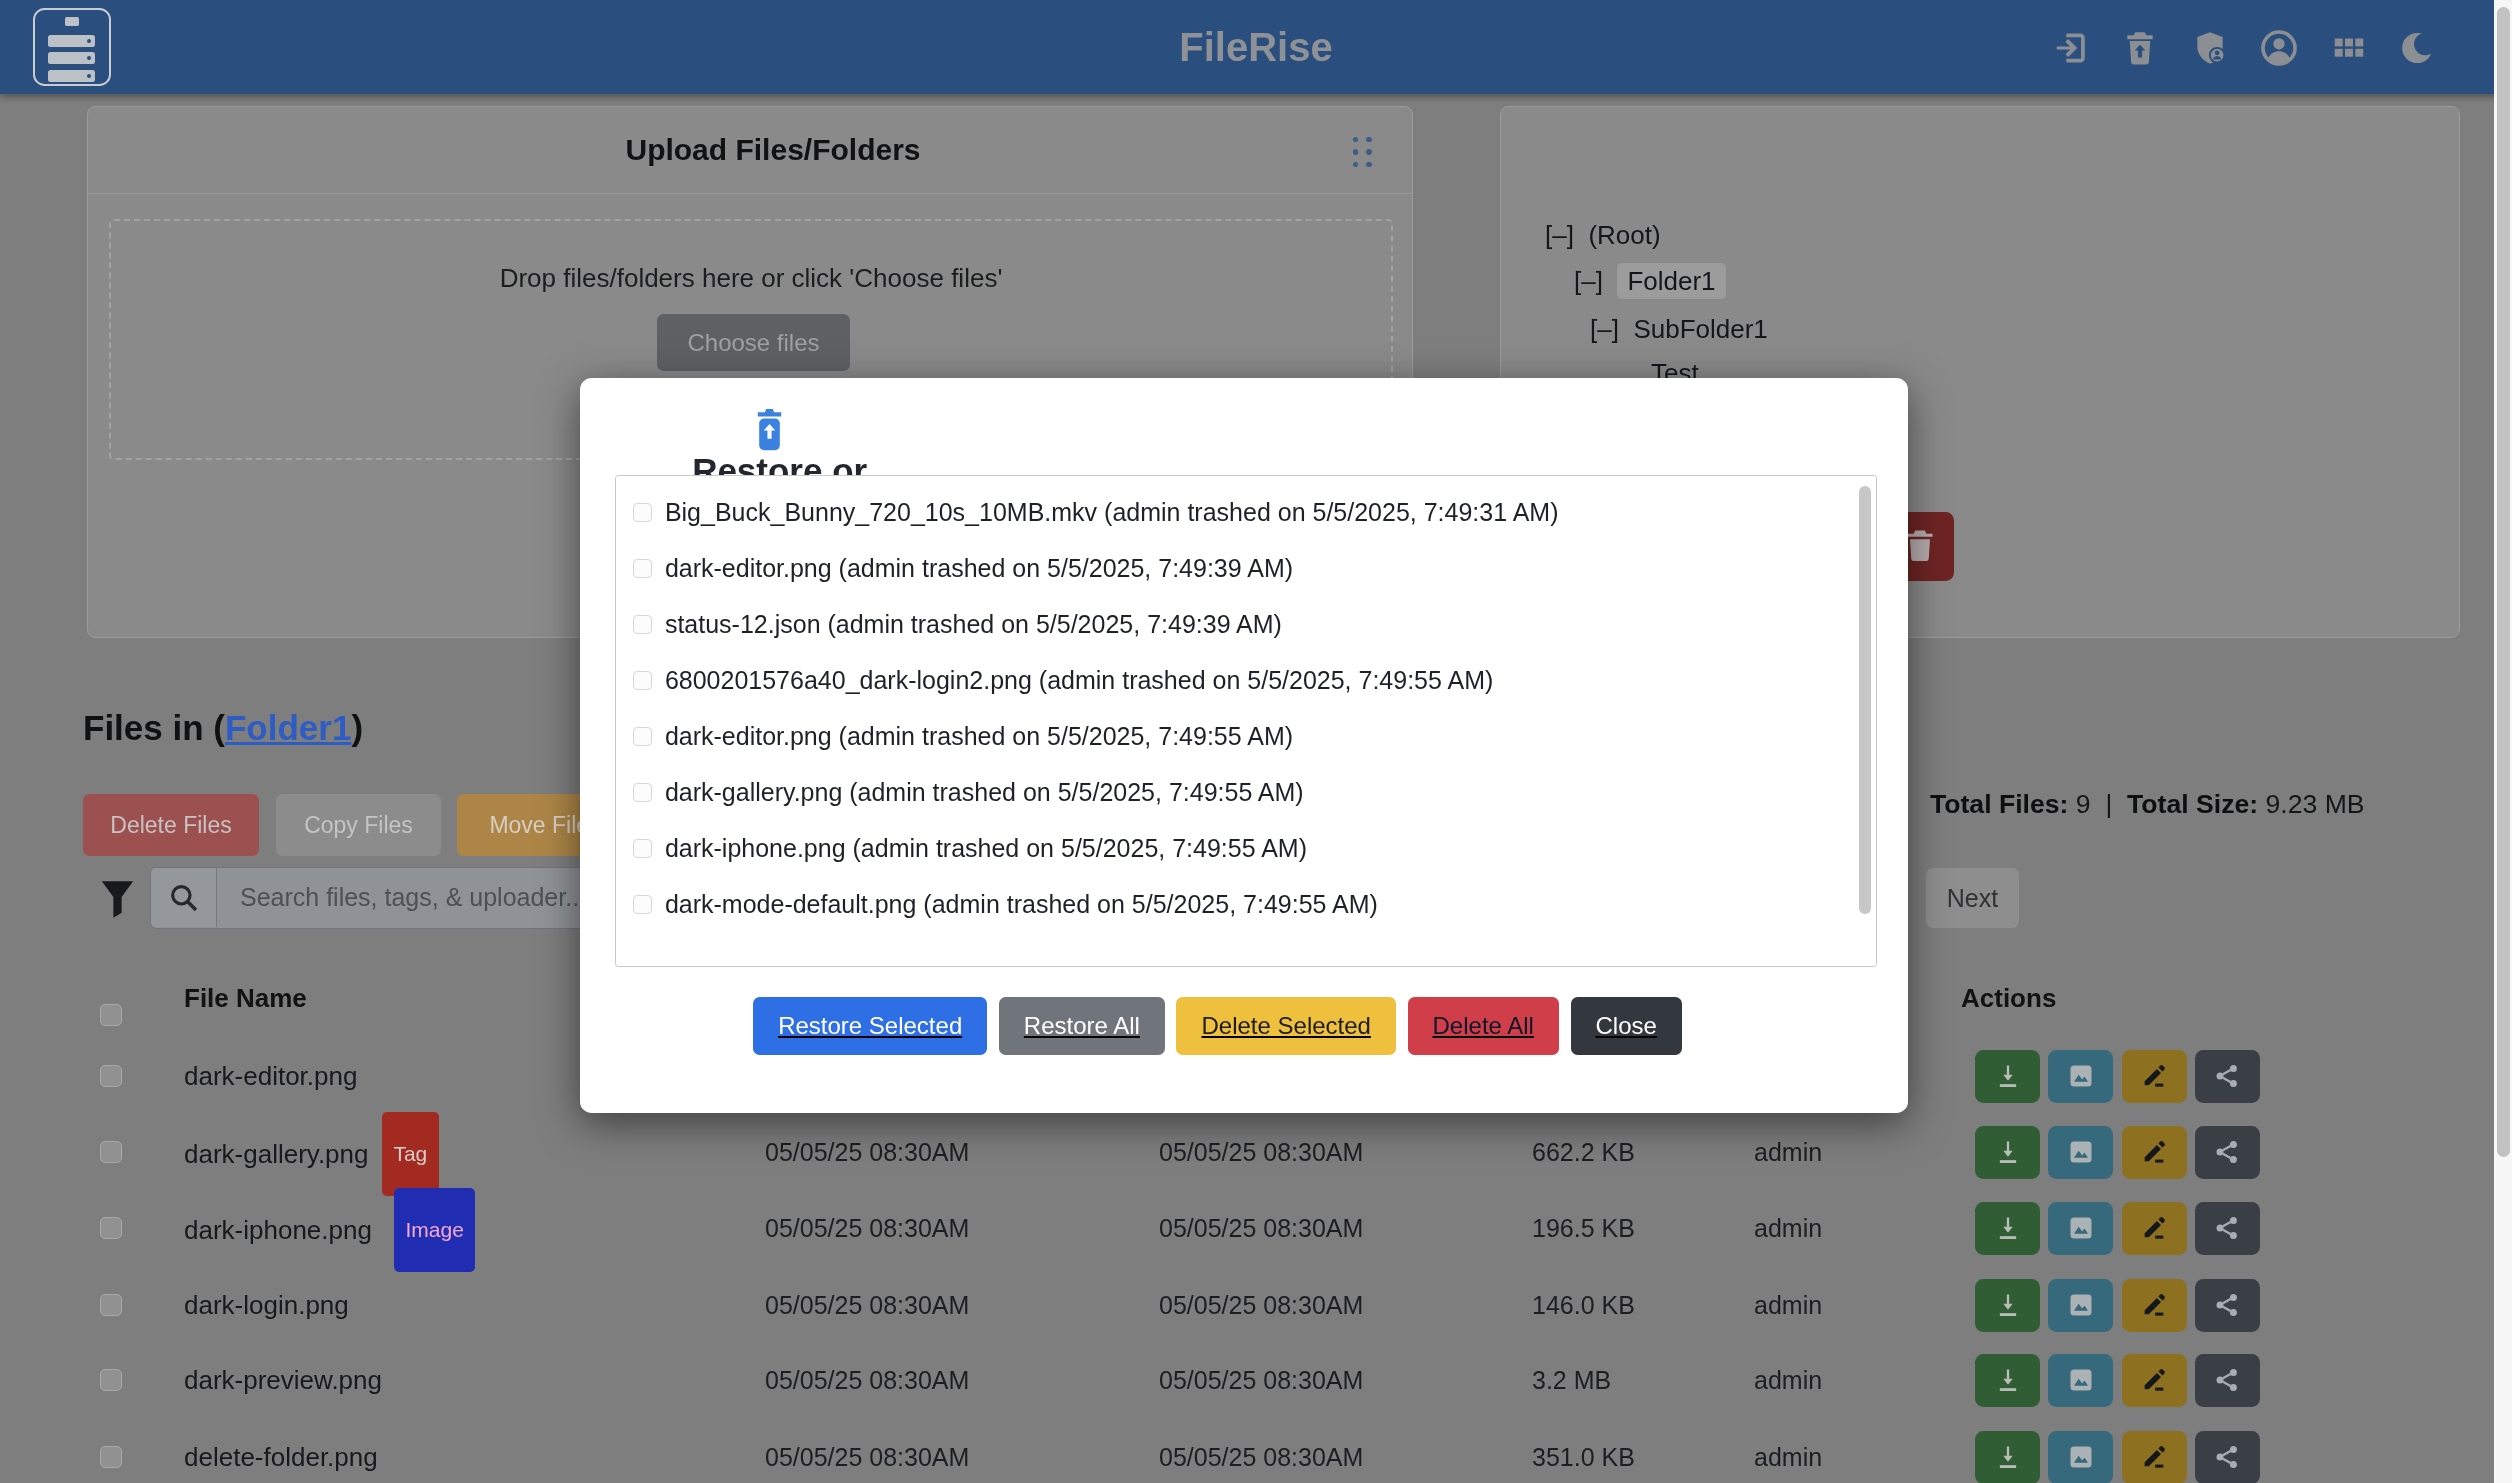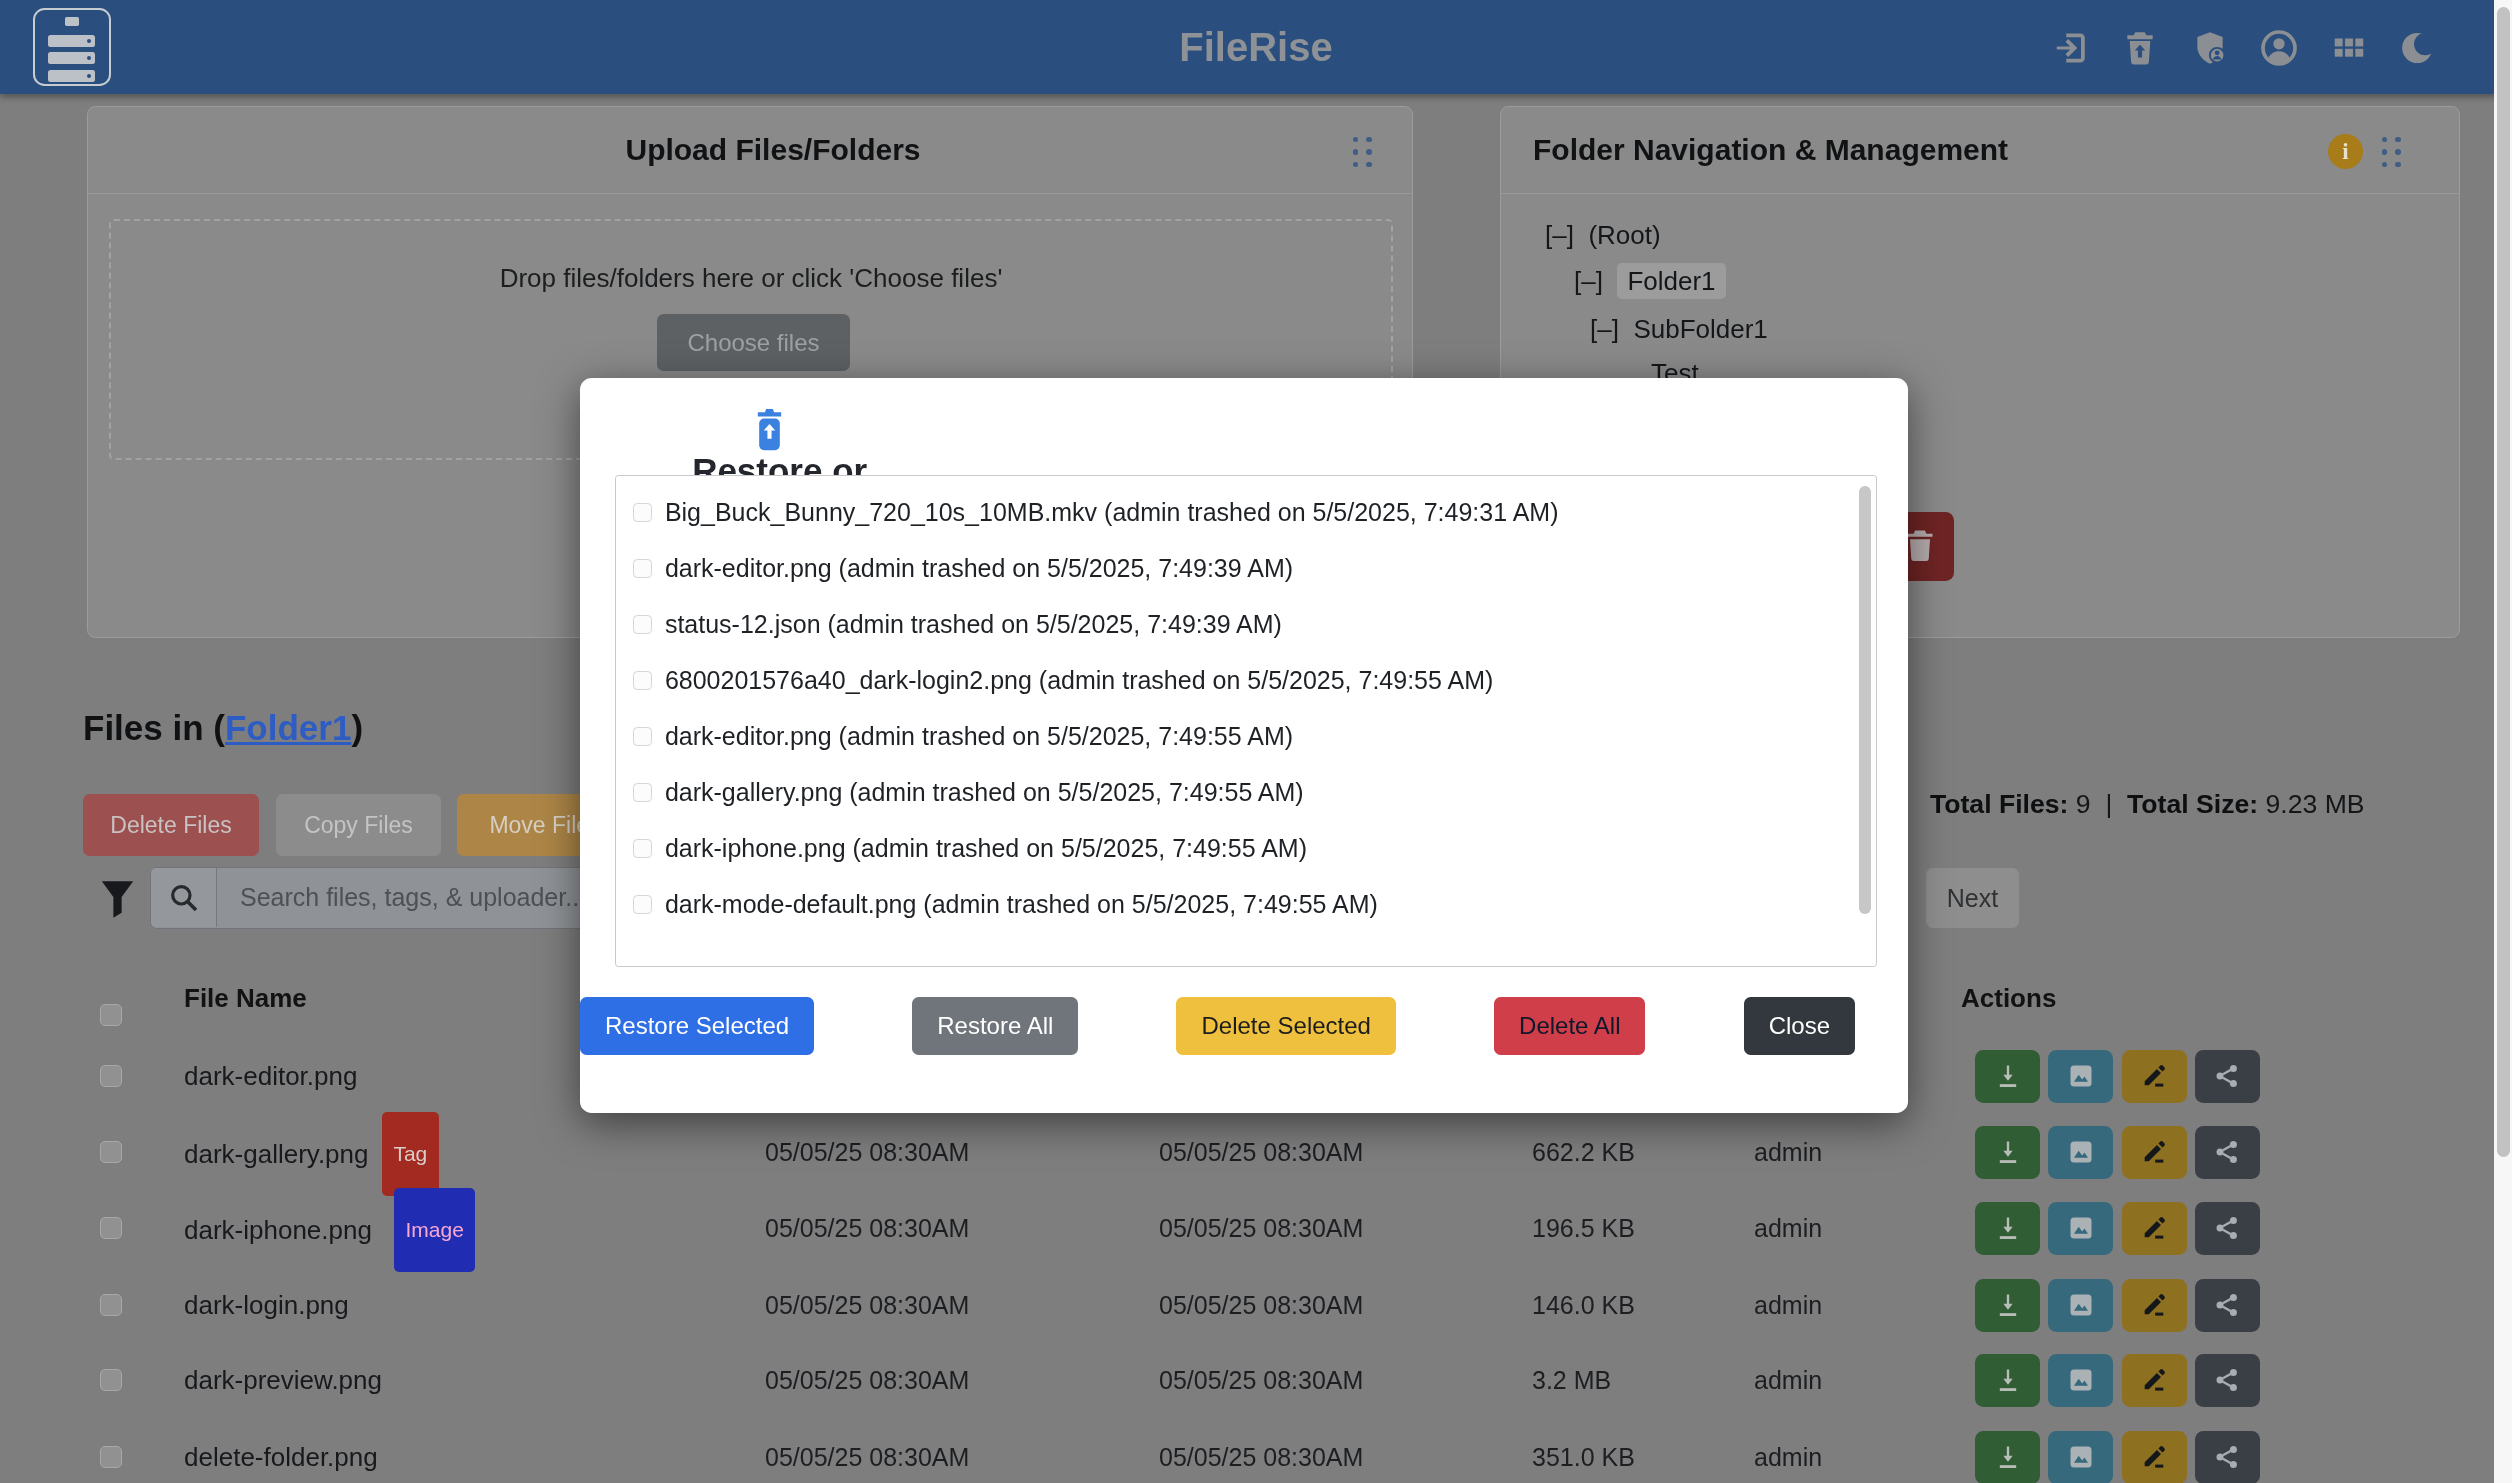--- a/index.html
+++ b/index.html
@@ -81,21 +81,21 @@
   .modal { position:absolute; left:580px; top:378px; width:1328px; height:735px; background:#ffffff; border-radius:11.6px; box-shadow:0 10px 40px rgba(0,0,0,.5); z-index:10; }
   .modal-title { position:absolute; left:45px; top:30px; display:flex; align-items:center;flex-direction:column; }
   .modal-title .tt { font-size:35px; font-weight:bold; color:#23272d; }
   .modal-title .ic { margin-right:20px; }
   .modal-title .ic2 { margin:0 20px 0 30px; }
   .trash-list { position:absolute; left:35px; top:97px; width:1262px; height:492px; border:1.7px solid #c9c9c9; border-radius:3.3px; background:#fff; overflow:hidden; padding-top:8.3px; }
   .trash-item { height:56px; display:flex; align-items:center; padding-left:16.6px; cursor:default; }
   .t-chk { width:19px; height:19px; border:1.7px solid #d6d6d6; background:#fcfcfc; border-radius:4.2px; flex:none; cursor:pointer; }
   .trash-item span { margin-left:13.3px; font-size:25px; color:#1e2125; white-space:nowrap; }
   .list-scroll-thumb { position:absolute; right:5px; top:10px; width:11.6px; height:428px; background:#c7c7c7; border-radius:5.8px; }
-  .modal-btns { position:absolute; left:0; top:619px; width:100%; display:flex; justify-content:space-between; gap:11.6px; padding-right:53px; }
+  .modal-btns { position:absolute; left:0; top:619px; width:100%; display:flex; justify-content:center; gap:11.6px; padding-right:53px;text-decoration:underline; }
   .mbtn { height:58px; border:none; border-radius:6.6px; font-size:24px; font-family:inherit; padding:0 25px; font-weight:500; cursor:pointer; }
   .mbtn-rs { background:#2e6fe6; color:#ffffff; }
   .mbtn-ra { background:#70757c; color:#ffffff; }
   .mbtn-ds { background:#eec03e; color:#1c1c1c; }
   .mbtn-da { background:#cf3e49; color:#0f172a; }
   .mbtn-cl { background:#33383e; color:#ffffff; }
 </style>
 </head>
 <body>
 
@@ -174,32 +174,20 @@
         <i style="left:15px;top:26.6px"></i>
     </div>
   </div>
   <div class="dropzone">
     <div class="dropzone-text">Drop files/folders here or click 'Choose files'</div>
     <button class="choose-btn">Choose files</button>
   </div>
 </div>
 
 <div class="card folder-card">
-  <div class="card-head">
-    <div class="card-title">Folder Navigation &amp; Management</div>
-    <div class="info-icon">i</div>
-    <div class="drag-handle" style="left:879px">
-      <i style="left:1.7px;top:1.7px"></i>
-        <i style="left:15px;top:1.7px"></i>
-        <i style="left:1.7px;top:14px"></i>
-        <i style="left:15px;top:14px"></i>
-        <i style="left:1.7px;top:26.6px"></i>
-        <i style="left:15px;top:26.6px"></i>
-    </div>
-  </div>
   <div class="tree-row" style="left:44px;top:110px">
     <span>[–]</span>&nbsp; <span>(Root)</span>
   </div>
   <div class="tree-row" style="left:73px;top:156px">
     <span>[–]</span>&nbsp; <span class="tree-chip">Folder1</span>
   </div>
   <div class="tree-row" style="left:89px;top:204px">
     <span>[–]</span>&nbsp; <span>SubFolder1</span>
   </div>
   <div class="tree-row" style="left:150px;top:248px">

